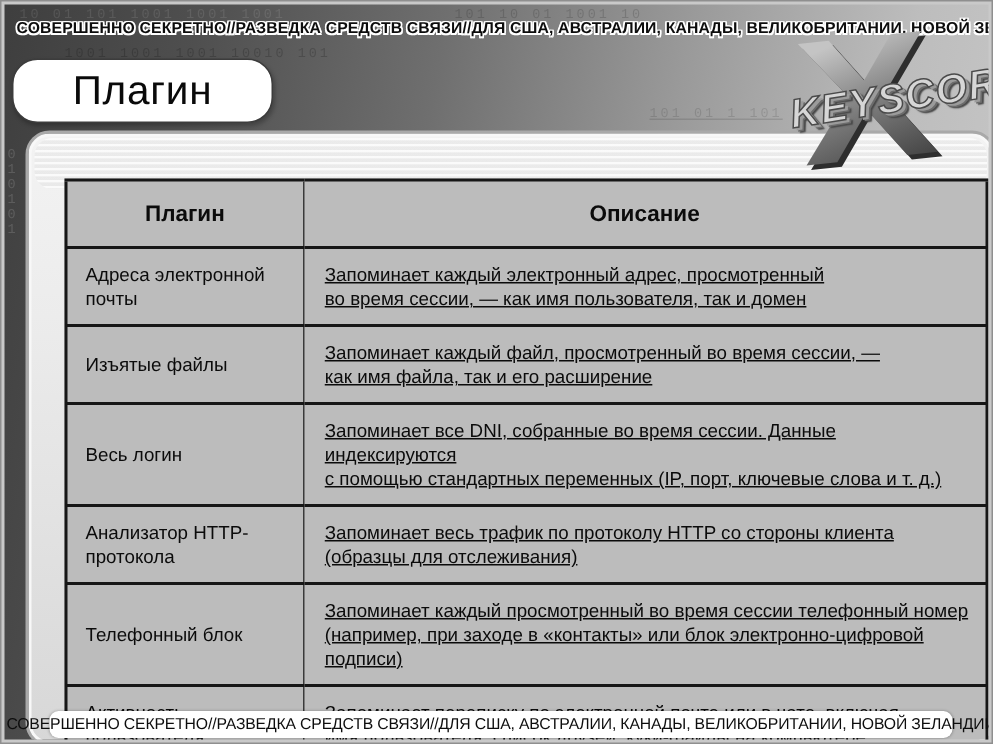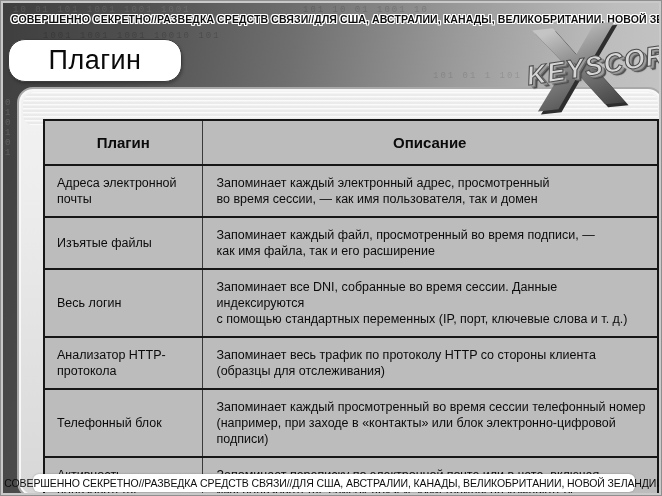--- a/index.html
+++ b/index.html
@@ -11,21 +11,21 @@
   }
   
   .binary{
     position:absolute;color:rgba(255,255,255,0.10);
     font-family:"Liberation Mono","DejaVu Sans Mono",monospace;
     font-size:9px;letter-spacing:2px;white-space:nowrap;pointer-events:none;
   }
   .b1{top:2px;left:10px;}
   .b2{top:28px;left:40px;color:rgba(0,0,0,0.18);text-align:center;}
   .b3{top:2px;left:300px;color:rgba(0,0,0,0.15);}
-  .b4{top:68px;left:430px;color:rgba(0,0,0,0.12);}
+  .b4{top:68px;left:430px;color:rgba(0,0,0,0.12);text-decoration:underline;}
   .b5{top:95px;left:2px;width:10px;white-space:normal;line-height:10px;color:rgba(255,255,255,0.14);}
 
   .class-banner{
     position:absolute;left:8px;top:10px;width:640px;
     font-size:10.5px;font-weight:bold;letter-spacing:0.1px;color:#0d0d0d;white-space:nowrap;
     text-shadow:-1px 0 0 #fff,1px 0 0 #fff,0 -1px 0 #fff,0 1px 0 #fff,-1px -1px 0 #fff,1px 1px 0 #fff,1px -1px 0 #fff,-1px 1px 0 #fff;
   }
 
   .title-box{
     position:absolute;left:5px;top:36px;width:172px;height:41px;
@@ -82,21 +82,21 @@
     border-top:2px solid #161616;border-bottom:2px solid #161616;
     vertical-align:middle;color:#0b0b0b;
   }
   .plugin-table th+th,.plugin-table td+td{border-left:1.5px solid #3a3a3a;border-radius:14px;}
   .plugin-table th{
     height:41px;font-size:15px;font-weight:bold;text-align:center;
   }
   .plugin-table td{
     font-size:12.5px;line-height:1.28;padding:9px 10px 9px 12px;
   }
-  .plugin-table td.desc{white-space:pre-line;padding-left:14px;}
+  .plugin-table td.desc{white-space:pre-line;padding-left:14px;text-decoration:underline;}
 
   .class-footer{
     position:absolute;left:30px;top:471px;width:602px;height:18px;z-index:3;
     background:#ffffff;border-radius:6px;
     display:flex;align-items:center;justify-content:center;
     box-shadow:0 0 2px rgba(0,0,0,0.3);
   }
   .class-footer span{font-size:10.5px;color:#0d0d0d;white-space:nowrap;letter-spacing:-0.1px;}
 </style>
 </head>
@@ -127,21 +127,21 @@
       </tr>
     </thead>
     <tbody>
       <tr style="">
         <td>Адреса электронной почты</td>
         <td class="desc">Запоминает каждый электронный адрес, просмотренный
 во время сессии, — как имя пользователя, так и домен</td>
       </tr>
         <tr style="">
         <td>Изъятые файлы</td>
-        <td class="desc">Запоминает каждый файл, просмотренный во время подписи, —
+        <td class="desc">Запоминает каждый файл, просмотренный во время сессии, —
 как имя файла, так и его расширение</td>
       </tr>
         <tr style="">
         <td>Весь логин</td>
         <td class="desc">Запоминает все DNI, собранные во время сессии. Данные индексируются
 с помощью стандартных переменных (IP, порт, ключевые слова и т. д.)</td>
       </tr>
         <tr style="">
         <td>Анализатор HTTP-протокола</td>
         <td class="desc">Запоминает весь трафик по протоколу HTTP со стороны клиента

